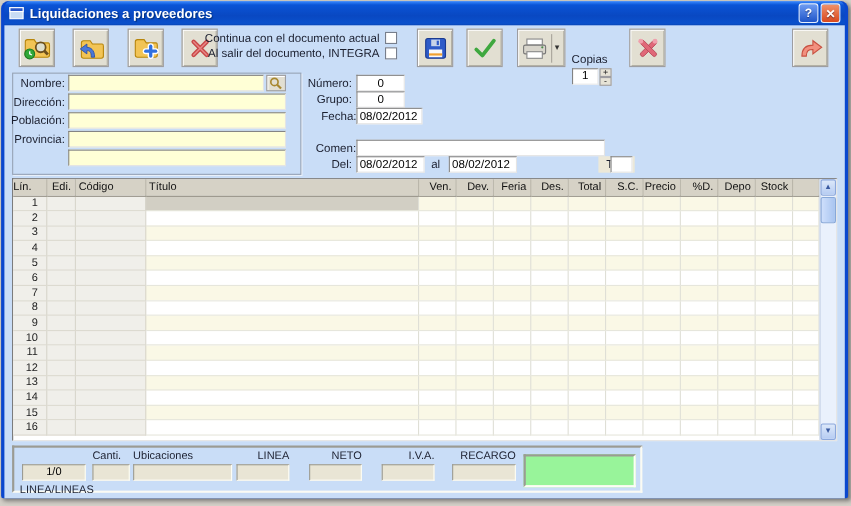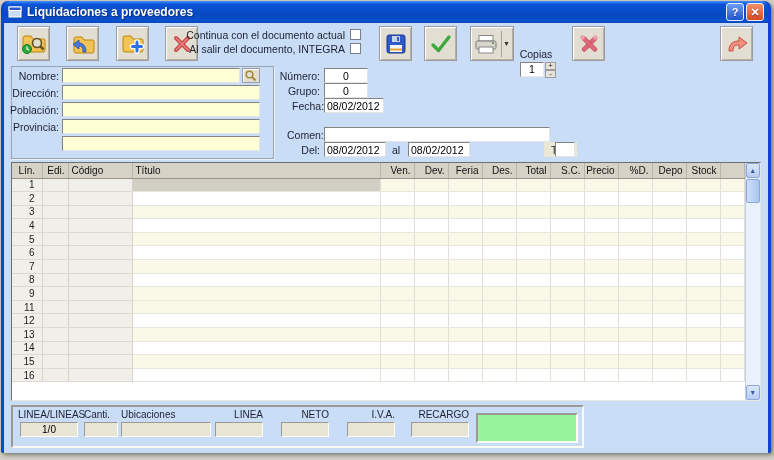--- a/index.html
+++ b/index.html
@@ -53,21 +53,21 @@
   .tipo-chip { position:absolute; background:#ECE8D8; height:15px; font-size:10.5px;
     color:#1C2030; text-align:right; padding:2px 3px 0 0;margin-left:24px; }
 
   
   .grid-wrap { position:absolute; left:7px; top:139px; width:750px; height:239px;
     background:#fff; border:1px solid; border-color:#6E6E6E #E6E6E6 #E6E6E6 #6E6E6E; display:flex; }
   #grid { border-collapse:collapse; table-layout:fixed; width:732px; align-self:flex-start; }
   #grid th { background:#D6D2C6; border-right:1px solid #BAB6AA; border-bottom:1px solid #98948A;
     font-weight:normal; font-size:10px; height:15px; padding:0 3px 0 0; text-align:right; color:#111; }
   #grid th.left { text-align:left; padding:0 0 0 3px; }
-  #grid th.cent { text-align:center; padding:0; }
+  #grid th.cent { text-align:left; padding:0; }
   #grid td { height:13.6px; border-right:1px solid #DFDFD6; border-bottom:1px solid #E6E6DC;
     font-size:10px; padding:0; }
   tr.odd  td { background:#FAF8E6; }
   tr.even td { background:#FFFFFF; }
   #grid td.gcol { background:#F0EFEA; border-right-color:#D6D4CA; border-bottom-color:#DCDAD0; }
   #grid td.lin { text-align:right; padding-right:7px; color:#222; }
   #grid td.sel { background:#D2CFC4; }
   .vscroll { width:16px; height:237px; background:#EAF1FC; border-left:1px solid #C4D0E4;
     display:flex; flex-direction:column; }
   .sb-btn { height:15px; background:linear-gradient(180deg,#DCE8FA,#B6CCF2);
@@ -417,20 +417,37 @@
               <td></td>
               <td></td>
               <td></td>
               <td></td>
               <td></td>
               <td></td>
               <td></td>
               <td></td>
               <td></td>
             </tr>
+            <tr class="even">
+              <td class="gcol lin">10</td>
+              <td class="gcol"></td>
+              <td class="gcol"></td>
+              <td></td>
+              <td></td>
+              <td></td>
+              <td></td>
+              <td></td>
+              <td></td>
+              <td></td>
+              <td></td>
+              <td></td>
+              <td></td>
+              <td></td>
+              <td></td>
+            </tr>
             <tr class="odd">
               <td class="gcol lin">11</td>
               <td class="gcol"></td>
               <td class="gcol"></td>
               <td></td>
               <td></td>
               <td></td>
               <td></td>
               <td></td>
               <td></td>
@@ -530,21 +547,21 @@
       </table>
       <div class="vscroll">
         <div class="sb-btn">▲</div>
         <div class="sb-thumb"></div>
         <div class="sb-space"></div>
         <div class="sb-btn">▼</div>
       </div>
     </div>
 
     <div class="bottom-panel">
-      <div class="blabel" style="left:5px;">LINEA/LINEAS</div>
+      <div class="blabel" style="left:5px;margin-top:31px;">LINEA/LINEAS</div>
       <input class="bfield center" style="left: 7px; width: 58px;" value="1/0">
       <div class="blabel" style="left:71px;">Canti.</div>
       <input class="bfield right" style="left: 71px; width: 30px;" value="0">
       <div class="blabel" style="left:108px;">Ubicaciones</div>
       <input class="bfield" style="left: 108px; width: 90px;" value="">
       <div class="blabel" style="left:202px; width:48px; text-align:right;">LINEA</div>
       <input class="bfield right" style="left: 202px; width: 48px;" value="">
       <div class="blabel" style="left:268px; width:48px; text-align:right;">NETO</div>
       <input class="bfield right" style="left: 268px; width: 48px;" value="">
       <div class="blabel" style="left:334px; width:48px; text-align:right;">I.V.A.</div>

